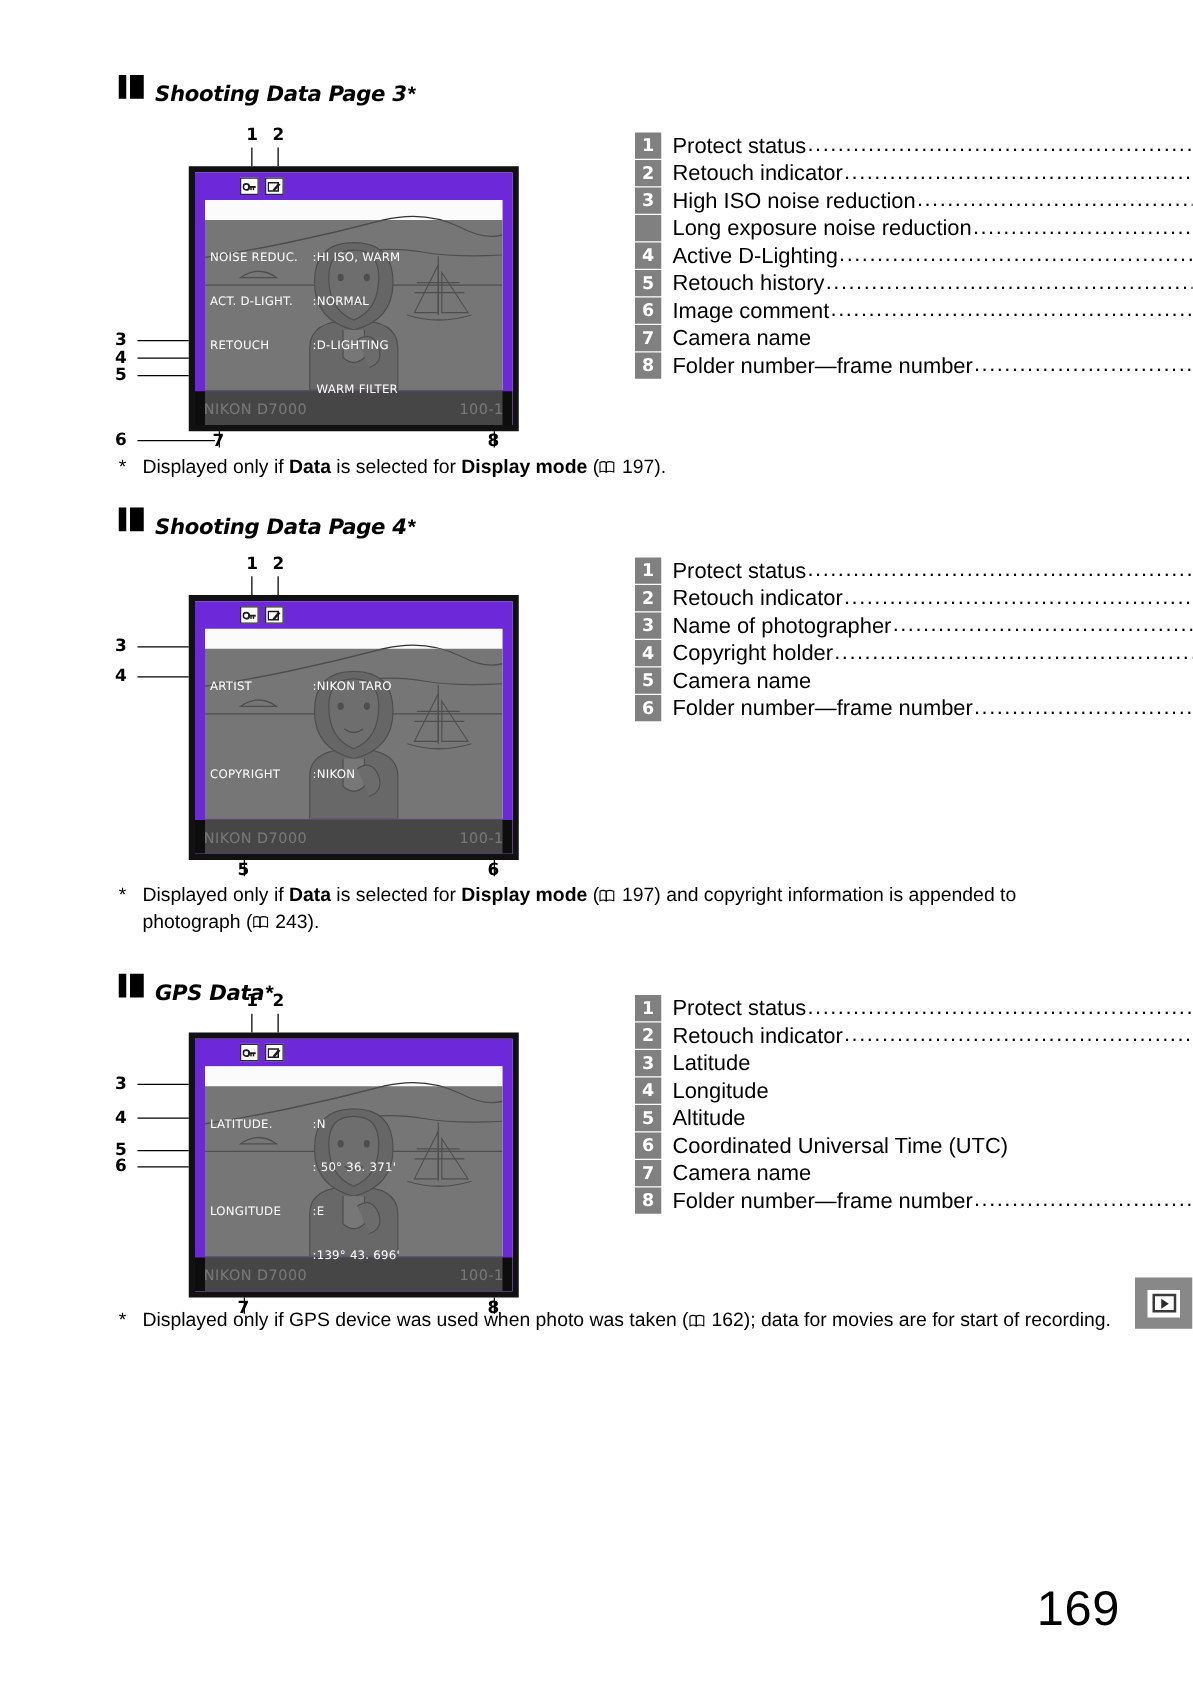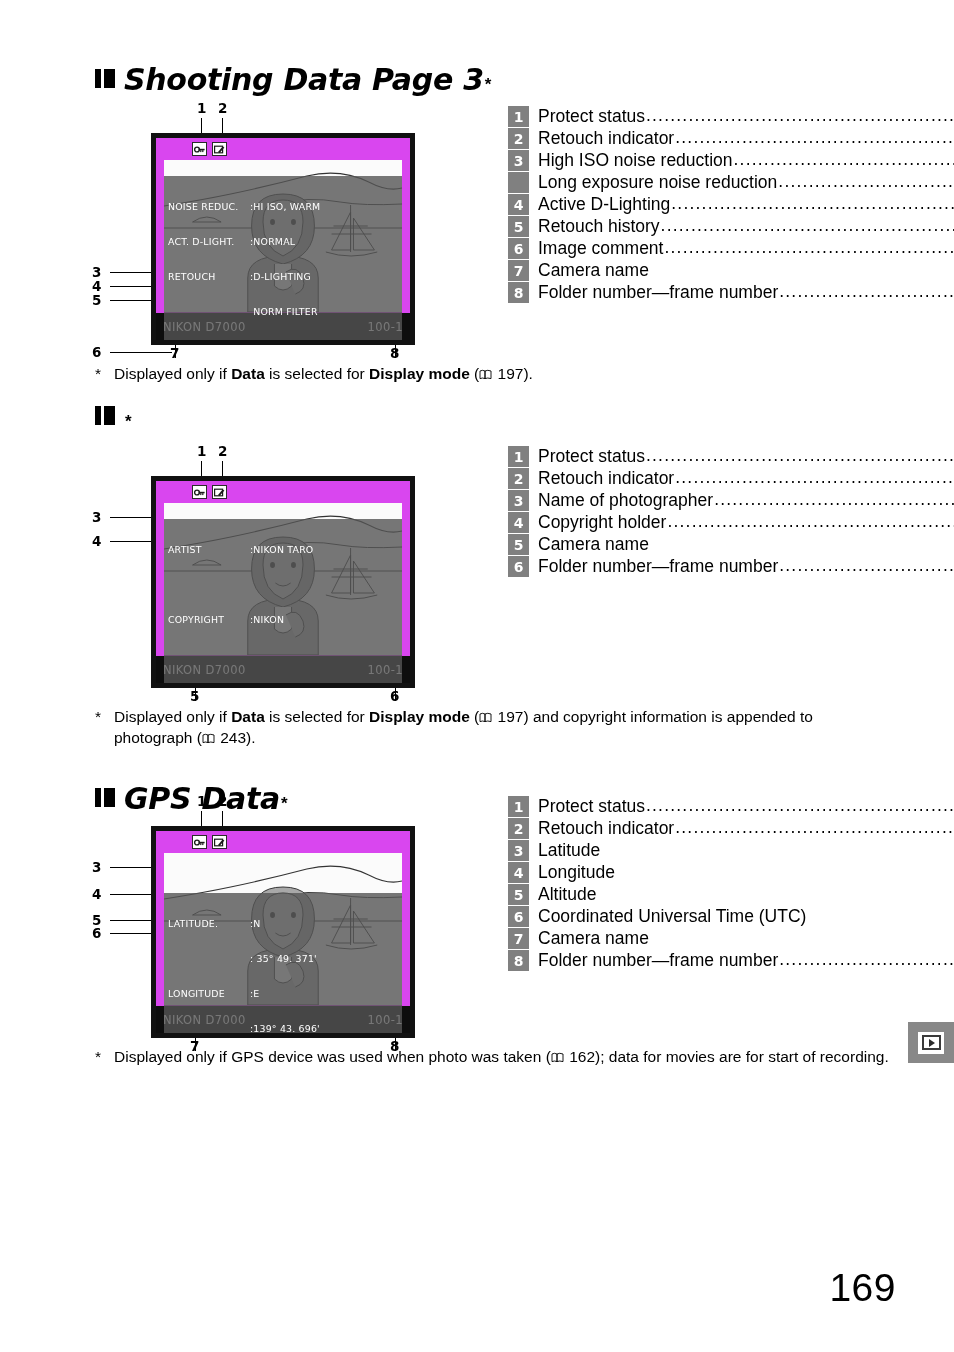--- a/index.html
+++ b/index.html
@@ -19,34 +19,34 @@
   .heading {
     display: flex; align-items: baseline; gap: 0;
     margin-left: 95px;
   }
   .hbars { display: inline-flex; align-items: center; gap: 3px; margin-right: 9px; transform: translateY(-2px); }
   .hbar-s { width: 6px; height: 19px; background: #000; display: block; }
   .hbar-l { width: 11px; height: 19px; background: #000; display: block; }
   .htext {
     font-family: "DejaVu Sans", sans-serif;
     font-style: italic; font-weight: bold;
-    font-size: 30px; letter-spacing: -0.3px;
+    font-size: 17px; letter-spacing: -0.3px;
     white-space: nowrap;
   }
   .hstar { font-size: 17px; font-weight: bold; vertical-align: super; margin-left: 1px; font-style: normal;}
 
   
   .figure { position: absolute; }
   .lcd {
     position: absolute;
     width: 264px; height: 212px;
     background: #ffffff;
     border: 5px solid #111111;
   }
-  .lcd-inner { position: absolute; inset: 0; background: #d946ef; overflow: hidden; }
+  .lcd-inner { position: absolute; inset: 0; background: #6d28d9; overflow: hidden; }
 
   
   .photo { position: absolute; left: 8px; right: 8px; top: 22px; height: 152px; overflow: hidden; background:#fdfdfd; }
   .photo svg { display: block; width: 100%; height: 100%; }
 
   
   .ind-row { position: absolute; top: 4px; left: 36px; display: flex; gap: 5px; z-index: 5;}
   .ind {
     width: 15px; height: 14px; background: #fff;
     border: 1px solid #2b2b2b; display: flex; align-items: center; justify-content: center;
@@ -229,21 +229,21 @@
                 <rect x="0.6" y="1.2" width="8" height="6.6" fill="none" stroke="#1b1b1b" stroke-width="1.2"></rect>
                 <path d="M4 7 L8.6 1.4 L10.4 2.6 L5.6 8 Z" fill="#1b1b1b"></path>
               </svg>
           </span>
         </div>
 
         <div class="overlay" style="left:8px; top:38px; right:8px;">
           <div class="ov-row"><span class="ov-key">NOISE REDUC.</span><span class="ov-val">:HI ISO, WARM</span></div>
           <div class="ov-row"><span class="ov-key">ACT. D-LIGHT.</span><span class="ov-val">:NORMAL</span></div>
           <div class="ov-row"><span class="ov-key">RETOUCH</span><span class="ov-val">:D-LIGHTING</span></div>
-          <div class="ov-row"><span class="ov-key"></span><span class="ov-val"> NORM FILTER</span></div>
+          <div class="ov-row"><span class="ov-key"></span><span class="ov-val"> WARM FILTER</span></div>
           
           
           
           
         </div>
 
         <div class="lcd-foot">
           <span>NIKON D7000</span>
           <span>100-1</span>
         </div>
@@ -328,20 +328,21 @@
             <path d="M6 2 Q8.5 0.6 12 2 L12 9.6 Q8.5 8.4 6 9.6 Z" fill="none" stroke="#000" stroke-width="0.9"></path>
           </svg></span> 197).</span>
   </div>
 
   <div class="section" style="top:408px;">
     <div class="heading">
       <span class="hbars">
         <span class="hbar-s"></span>
           <span class="hbar-l"></span>
       </span>
+      <span class="htext">Shooting Data Page 4</span>
       <span class="hstar">*</span>
     </div>
   </div>
 
   <div class="figure" style="left:0;top:443px;width:470px;height:265px;">
     <div class="cnum" style="left:197px;top:2px;">1</div>
     <div class="cnum" style="left:218px;top:2px;">2</div>
     <div class="lead-v" style="left:201px;top:18px;height:26px;"></div>
     <div class="lead-v" style="left:222px;top:18px;height:26px;"></div>
 
@@ -549,23 +550,23 @@
               </svg>
           </span>
           <span class="ind">
             <svg width="11" height="9" viewBox="0 0 11 9">
                 <rect x="0.6" y="1.2" width="8" height="6.6" fill="none" stroke="#1b1b1b" stroke-width="1.2"></rect>
                 <path d="M4 7 L8.6 1.4 L10.4 2.6 L5.6 8 Z" fill="#1b1b1b"></path>
               </svg>
           </span>
         </div>
 
-        <div class="overlay" style="left:8px; top:38px; right:8px; padding-bottom:6px;margin-top:24px;">
+        <div class="overlay" style="left:8px; top:38px; right:8px; padding-bottom:6px;">
           <div class="ov-row"><span class="ov-key">LATITUDE.</span><span class="ov-val">:N</span></div>
-          <div class="ov-row"><span class="ov-key"></span><span class="ov-val">: 35° 49. 371'</span></div>
+          <div class="ov-row"><span class="ov-key"></span><span class="ov-val">: 50° 36. 371'</span></div>
           <div class="ov-row"><span class="ov-key">LONGITUDE</span><span class="ov-val">:E</span></div>
           <div class="ov-row"><span class="ov-key"></span><span class="ov-val">:139° 43. 696'</span></div>
           
           
           
         </div>
 
         <div class="lcd-foot">
           <span>NIKON D7000</span>
           <span>100-1</span>

